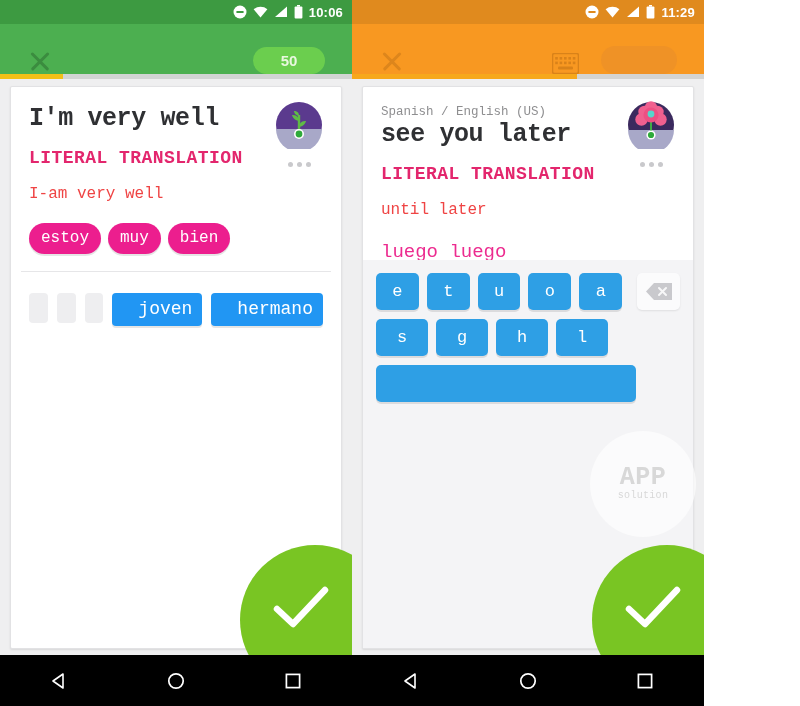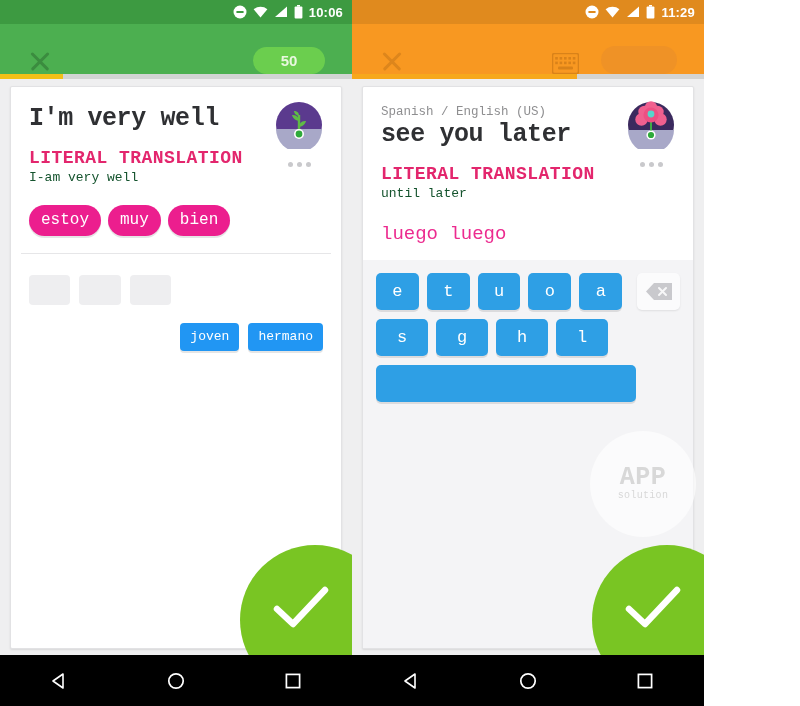--- a/index.html
+++ b/index.html
@@ -86,21 +86,21 @@
   .card-head { position: relative; padding: 18px 18px 0 18px; }
   .lang-label { font-size: 12.5px; color: #8e8e90; margin-bottom: 2px; }
   .phrase {
     font-size: 25px; font-weight: bold; color: #2f3033;
     letter-spacing: -.4px; line-height: 1.15;
   }
   .lit-label {
     font-size: 18px; font-weight: bold; color: #e3266d;
     letter-spacing: .45px; margin-top: 14px;
   }
-  .lit-text { font-size: 13px; color: #14532d; margin-top: 2px; }
+  .lit-text { font-size: 16px; color: #ef4444; margin-top: 17px; }
 
   
   .avatar-wrap { position: absolute; right: 16px; top: 14px; width: 52px; text-align: center; }
   .avatar { width: 48px; height: 48px; margin: 0 auto; display: block; }
   .dots { margin-top: 13px; display: flex; gap: 4px; justify-content: center; }
   .dots span { width: 5px; height: 5px; border-radius: 50%; background: #c9c9cc; display: block; }
 
   
   .tile-row { display: flex; gap: 7px; padding: 20px 18px 0 18px; flex-wrap: wrap; }
   .tile {
@@ -114,23 +114,23 @@
     padding: 22px 18px 0 18px; font-size: 19px; color: #ec2b8f;
   }
   .divider { height: 1px; background: #e6e6e8; margin: 17px 10px 0 10px; }
 
   
   .bank-row { display: flex; gap: 9px; padding: 21px 18px 0 18px; align-items: flex-start; }
   .blank {
     width: 49px; height: 30px; border-radius: 4px; background: #eeeef0;
   }
   .word {
-    background: #2196f3; color: #ffffff; font-size: 13px;
-    border-radius: 4px; padding: 7px 10px 8px 10px; line-height: 1;
-    box-shadow: 0 2px 0 rgba(0,0,0,.10); cursor: pointer; margin-top: 48px;
+    background: #2196f3; color: #ffffff; font-size: 18px;
+    border-radius: 4px; padding: 7px 10px 8px 26px; line-height: 1;
+    box-shadow: 0 2px 0 rgba(0,0,0,.10); cursor: pointer;
   }
 
   
   .keyboard { position: absolute; left: 0; right: 0; top: 173px; bottom: 0; background: #f4f4f6; padding: 13px 13px 0 13px; }
   .key-row { display: flex; gap: 8px; margin-bottom: 9px; }
   .key {
     width: 52px; height: 37px; border-radius: 5px;
     background: #2e9fe5; color: #ffffff;
     display: flex; align-items: center; justify-content: center;
     font-size: 17px; box-shadow: 0 2px 0 rgba(0,0,0,.10);

